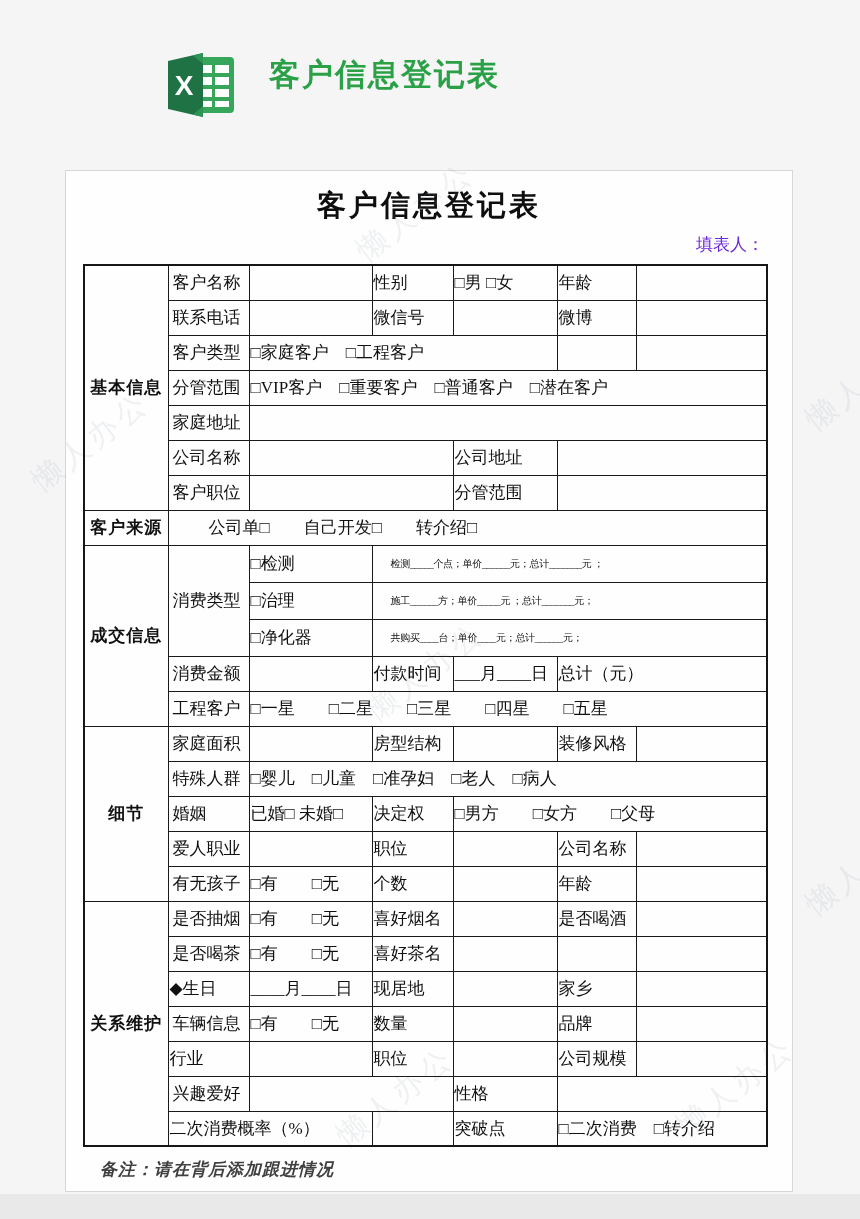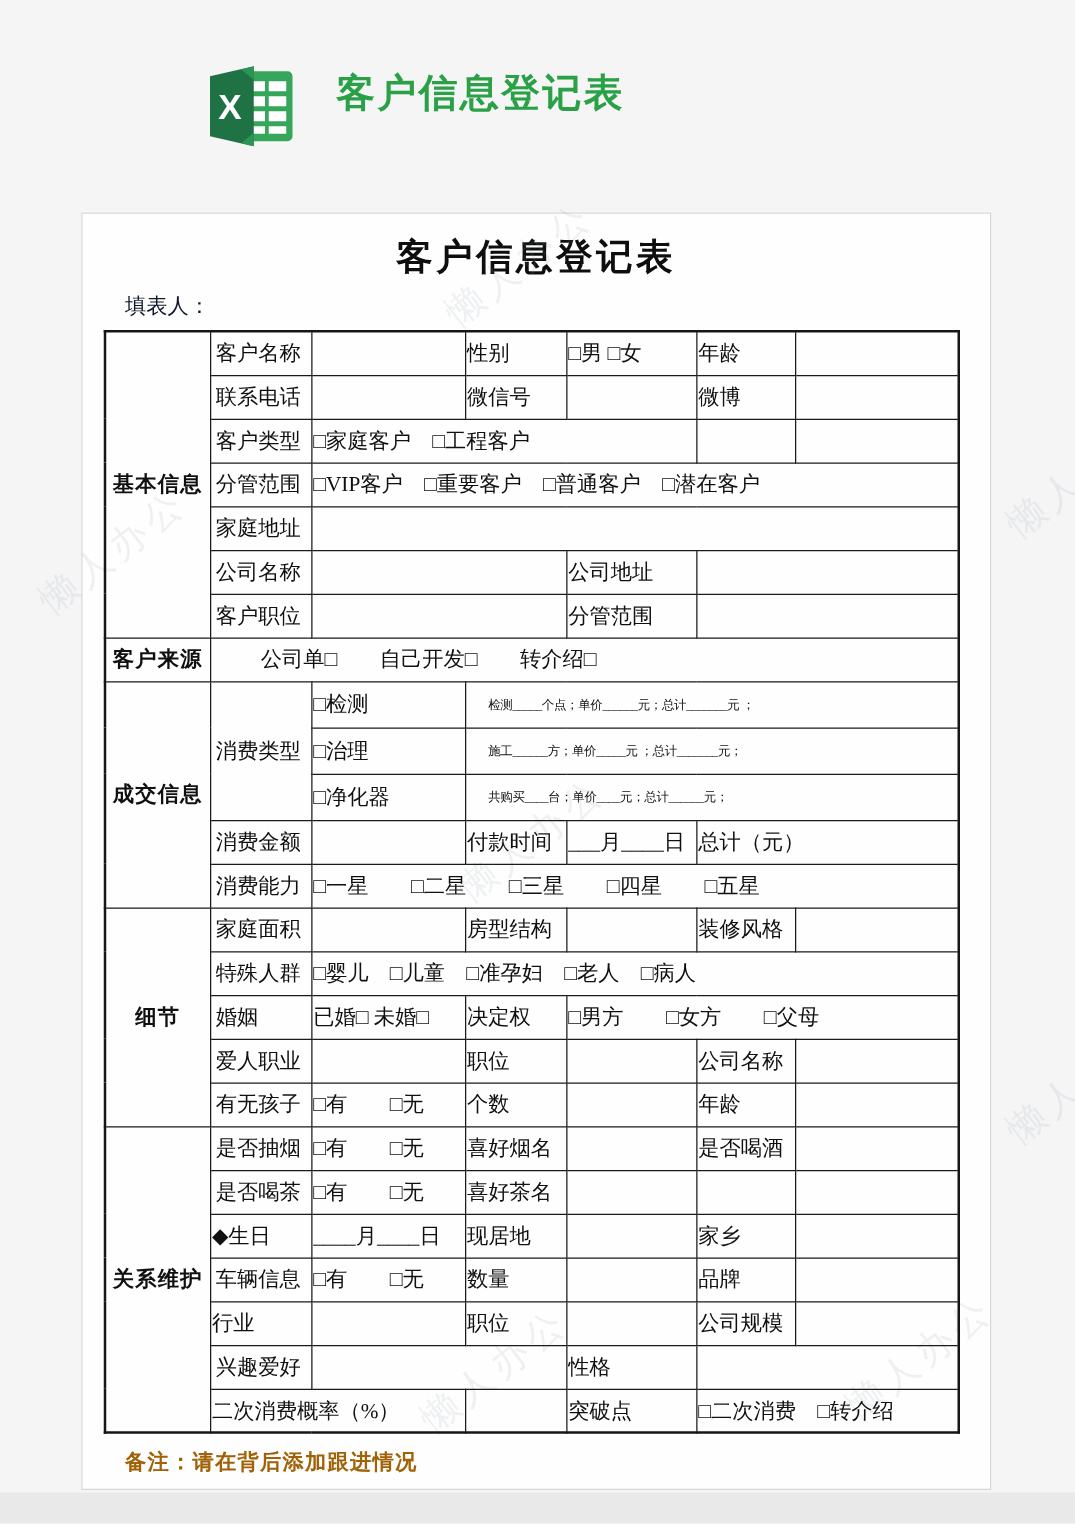--- a/index.html
+++ b/index.html
@@ -31,22 +31,22 @@
   .page {
     position:absolute; left:65px; top:170px; width:728px; height:1022px;
     background:#fefefe; border:1px solid #d7d7d7;
   }
   .doc-title {
     margin-top:15px; text-align:center;
     font-size:29px; font-weight:bold; color:#0e0e0e; letter-spacing:3px;
   }
   .meta-row {
     margin-top:7px; padding:0 28px 0 34px;
-    display:flex; justify-content:flex-start;
-    font-size:17px; color:#0f172a;
+    display:flex; justify-content:flex-end;
+    font-size:17px; color:#6d28d9;
   }
 
   
   table.form {
     margin:8px 0 0 17px;
     border-collapse:collapse; table-layout:fixed; width:683px;
     position:relative; z-index:1;
   }
   table.form { border:2px solid #161616; }
   td {
@@ -61,22 +61,22 @@
   }
   td.lab { padding-left:4px; }
   td.ctr { text-align:left; }
   td.desc { padding-left:18px; font-size:10px; letter-spacing:-0.3px; }
   td.src { padding-left:40px; }
   td.lft { padding-left:1px; }
 
   .note-row {
     margin:11px 0 0 34px;
     font-family:"Liberation Sans","DejaVu Sans",sans-serif;
-    font-weight:bold; font-size:17px; color:#a16207; letter-spacing:1px;
-    position:relative; z-index:1;
+    font-weight:bold; font-size:17px; color:#404040; letter-spacing:1px;
+    position:relative; z-index:1;font-style:italic;
   }
 
   
   .wm {
     position:absolute; z-index:0;
     font-size:30px; letter-spacing:5px; color:#7e93a0; opacity:0.12;
     transform:rotate(-38deg); pointer-events:none; white-space:nowrap;
   }
 
   .bottom-band { position:absolute; left:0; top:1194px; width:860px; height:25px; background:#e9e9ea; }
@@ -197,21 +197,21 @@
       <td class="desc" colspan="4">共购买____台；单价____元；总计______元；</td>
     </tr>
     <tr>
       <td class="lab">消费金额</td>
       <td></td>
       <td class="ctr">付款时间</td>
       <td class="ctr">___月____日</td>
       <td class="lft" colspan="2">总计（元）</td>
     </tr>
     <tr>
-      <td class="lab">消费能力</td>
+      <td class="lab">工程客户</td>
       <td class="ctr" colspan="5">□一星　　□二星　　□三星　　□四星　　□五星</td>
     </tr>
     <tr>
       <td class="sec" rowspan="5">细节</td>
       <td class="lab">家庭面积</td>
       <td></td>
       <td class="ctr">房型结构</td>
       <td></td>
       <td class="ctr">装修风格</td>
       <td></td>

